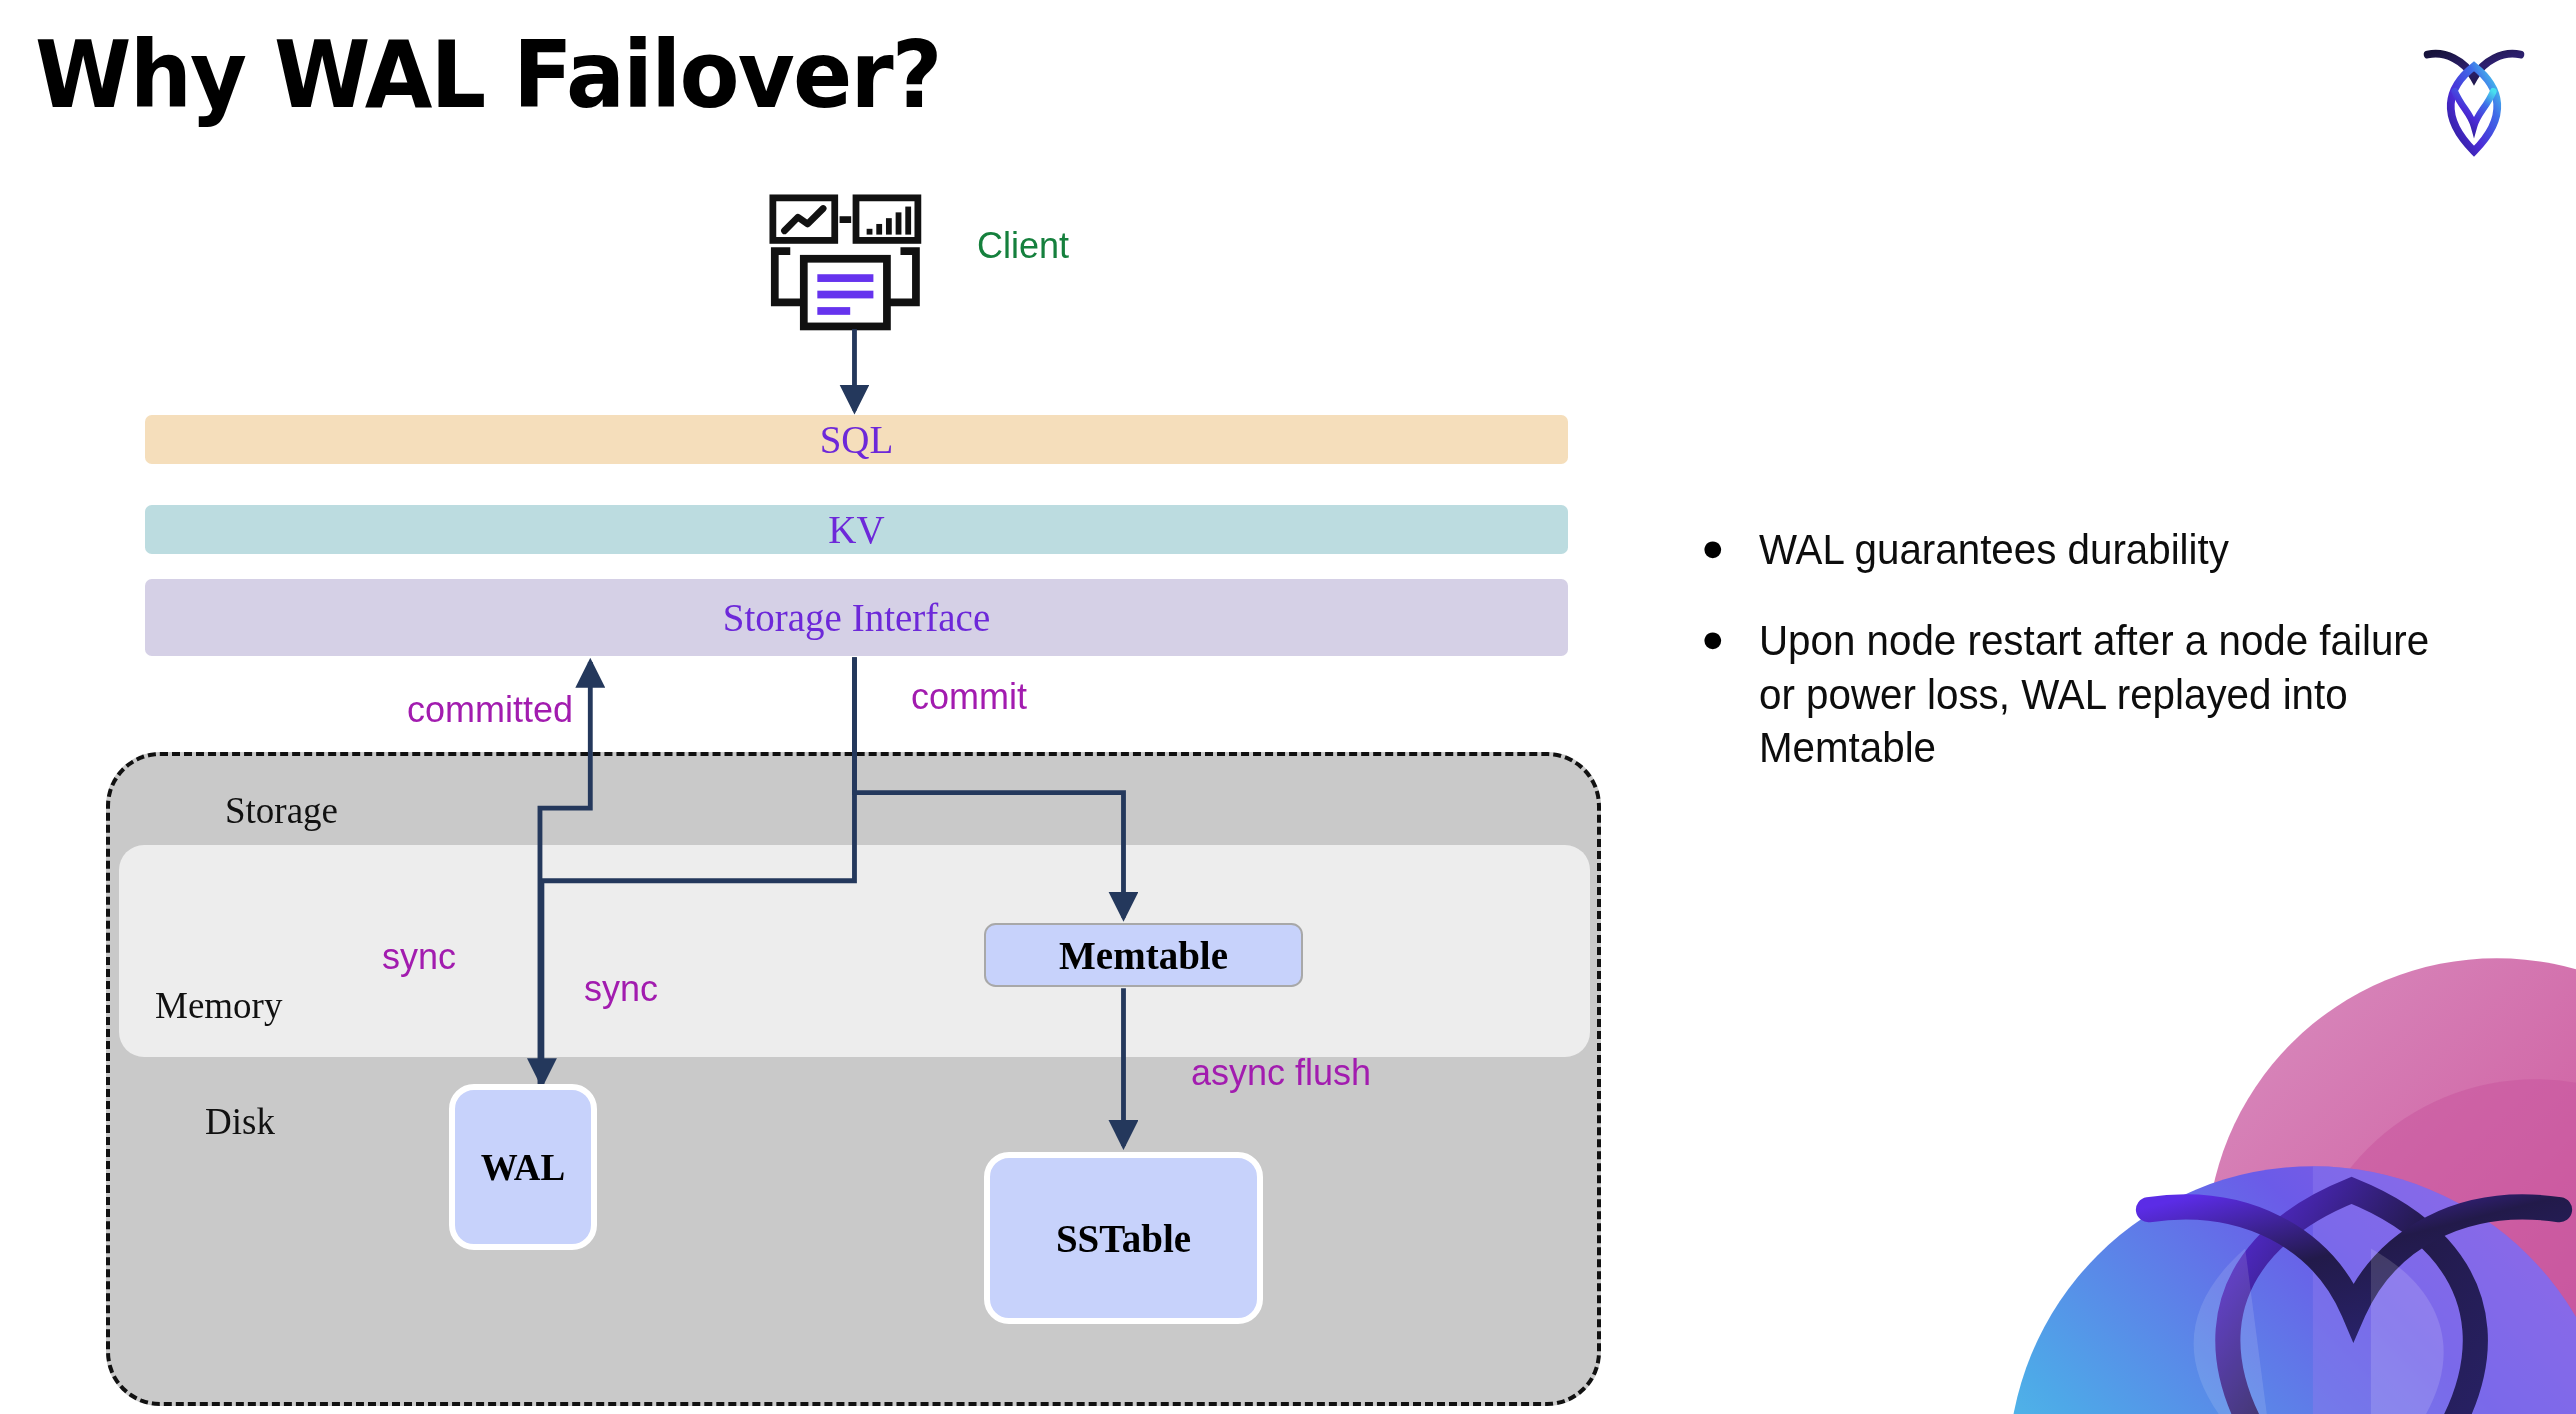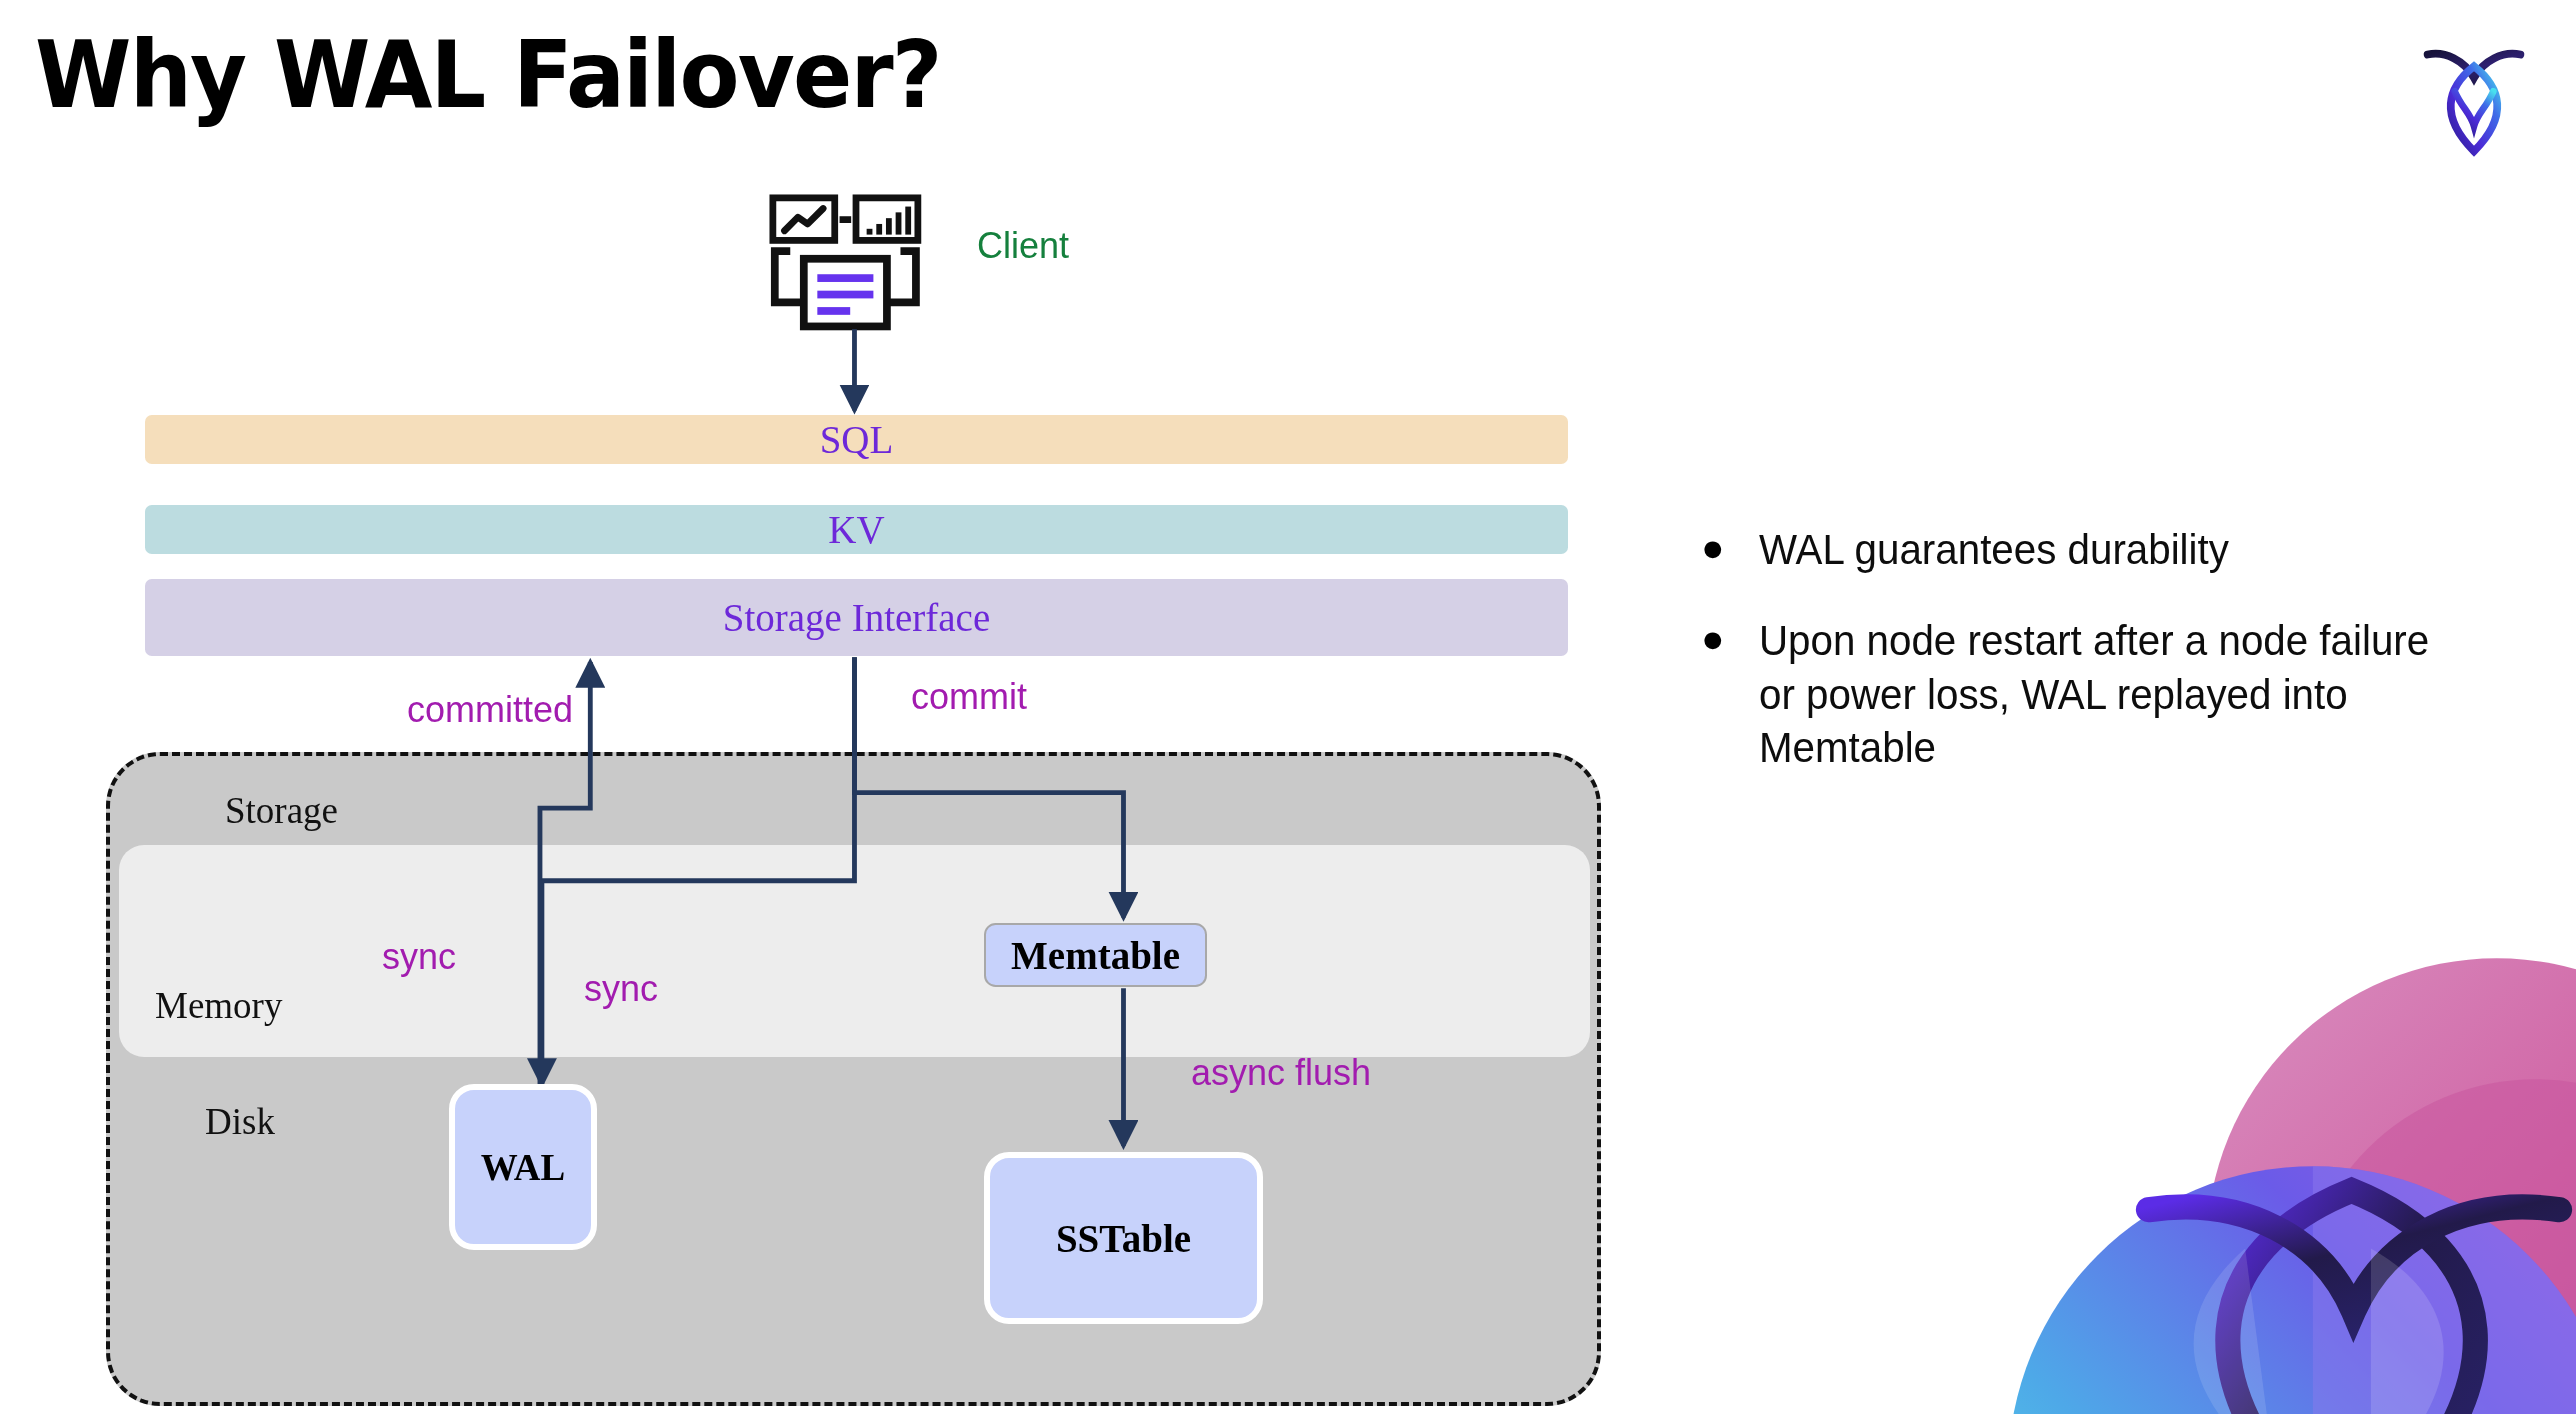--- a/index.html
+++ b/index.html
@@ -61,21 +61,21 @@
   
   .node-box{
     position:absolute;
     display:flex; align-items:center; justify-content:center;
     font-family:"Liberation Serif", serif;
     font-weight:bold; color:#000000;
     background:#C7D2FB;
     box-sizing:border-box;
   }
   #node-memtable{
-    left:984px; top:923px; width:223px; height:64px;
+    left:984px; top:923px; width:319px; height:64px;
     border:2.9px solid #A8A8A8; border-radius:11.6px; font-size:39px;
   }
   #node-wal{
     left:449px; top:1084px; width:148px; height:166px;
     border:6.8px solid #ffffff; border-radius:25px; font-size:37px;
   }
   #node-sstable{
     left:984px; top:1152px; width:279px; height:172px;
     border:6.8px solid #ffffff; border-radius:25px; font-size:39px;
   }

